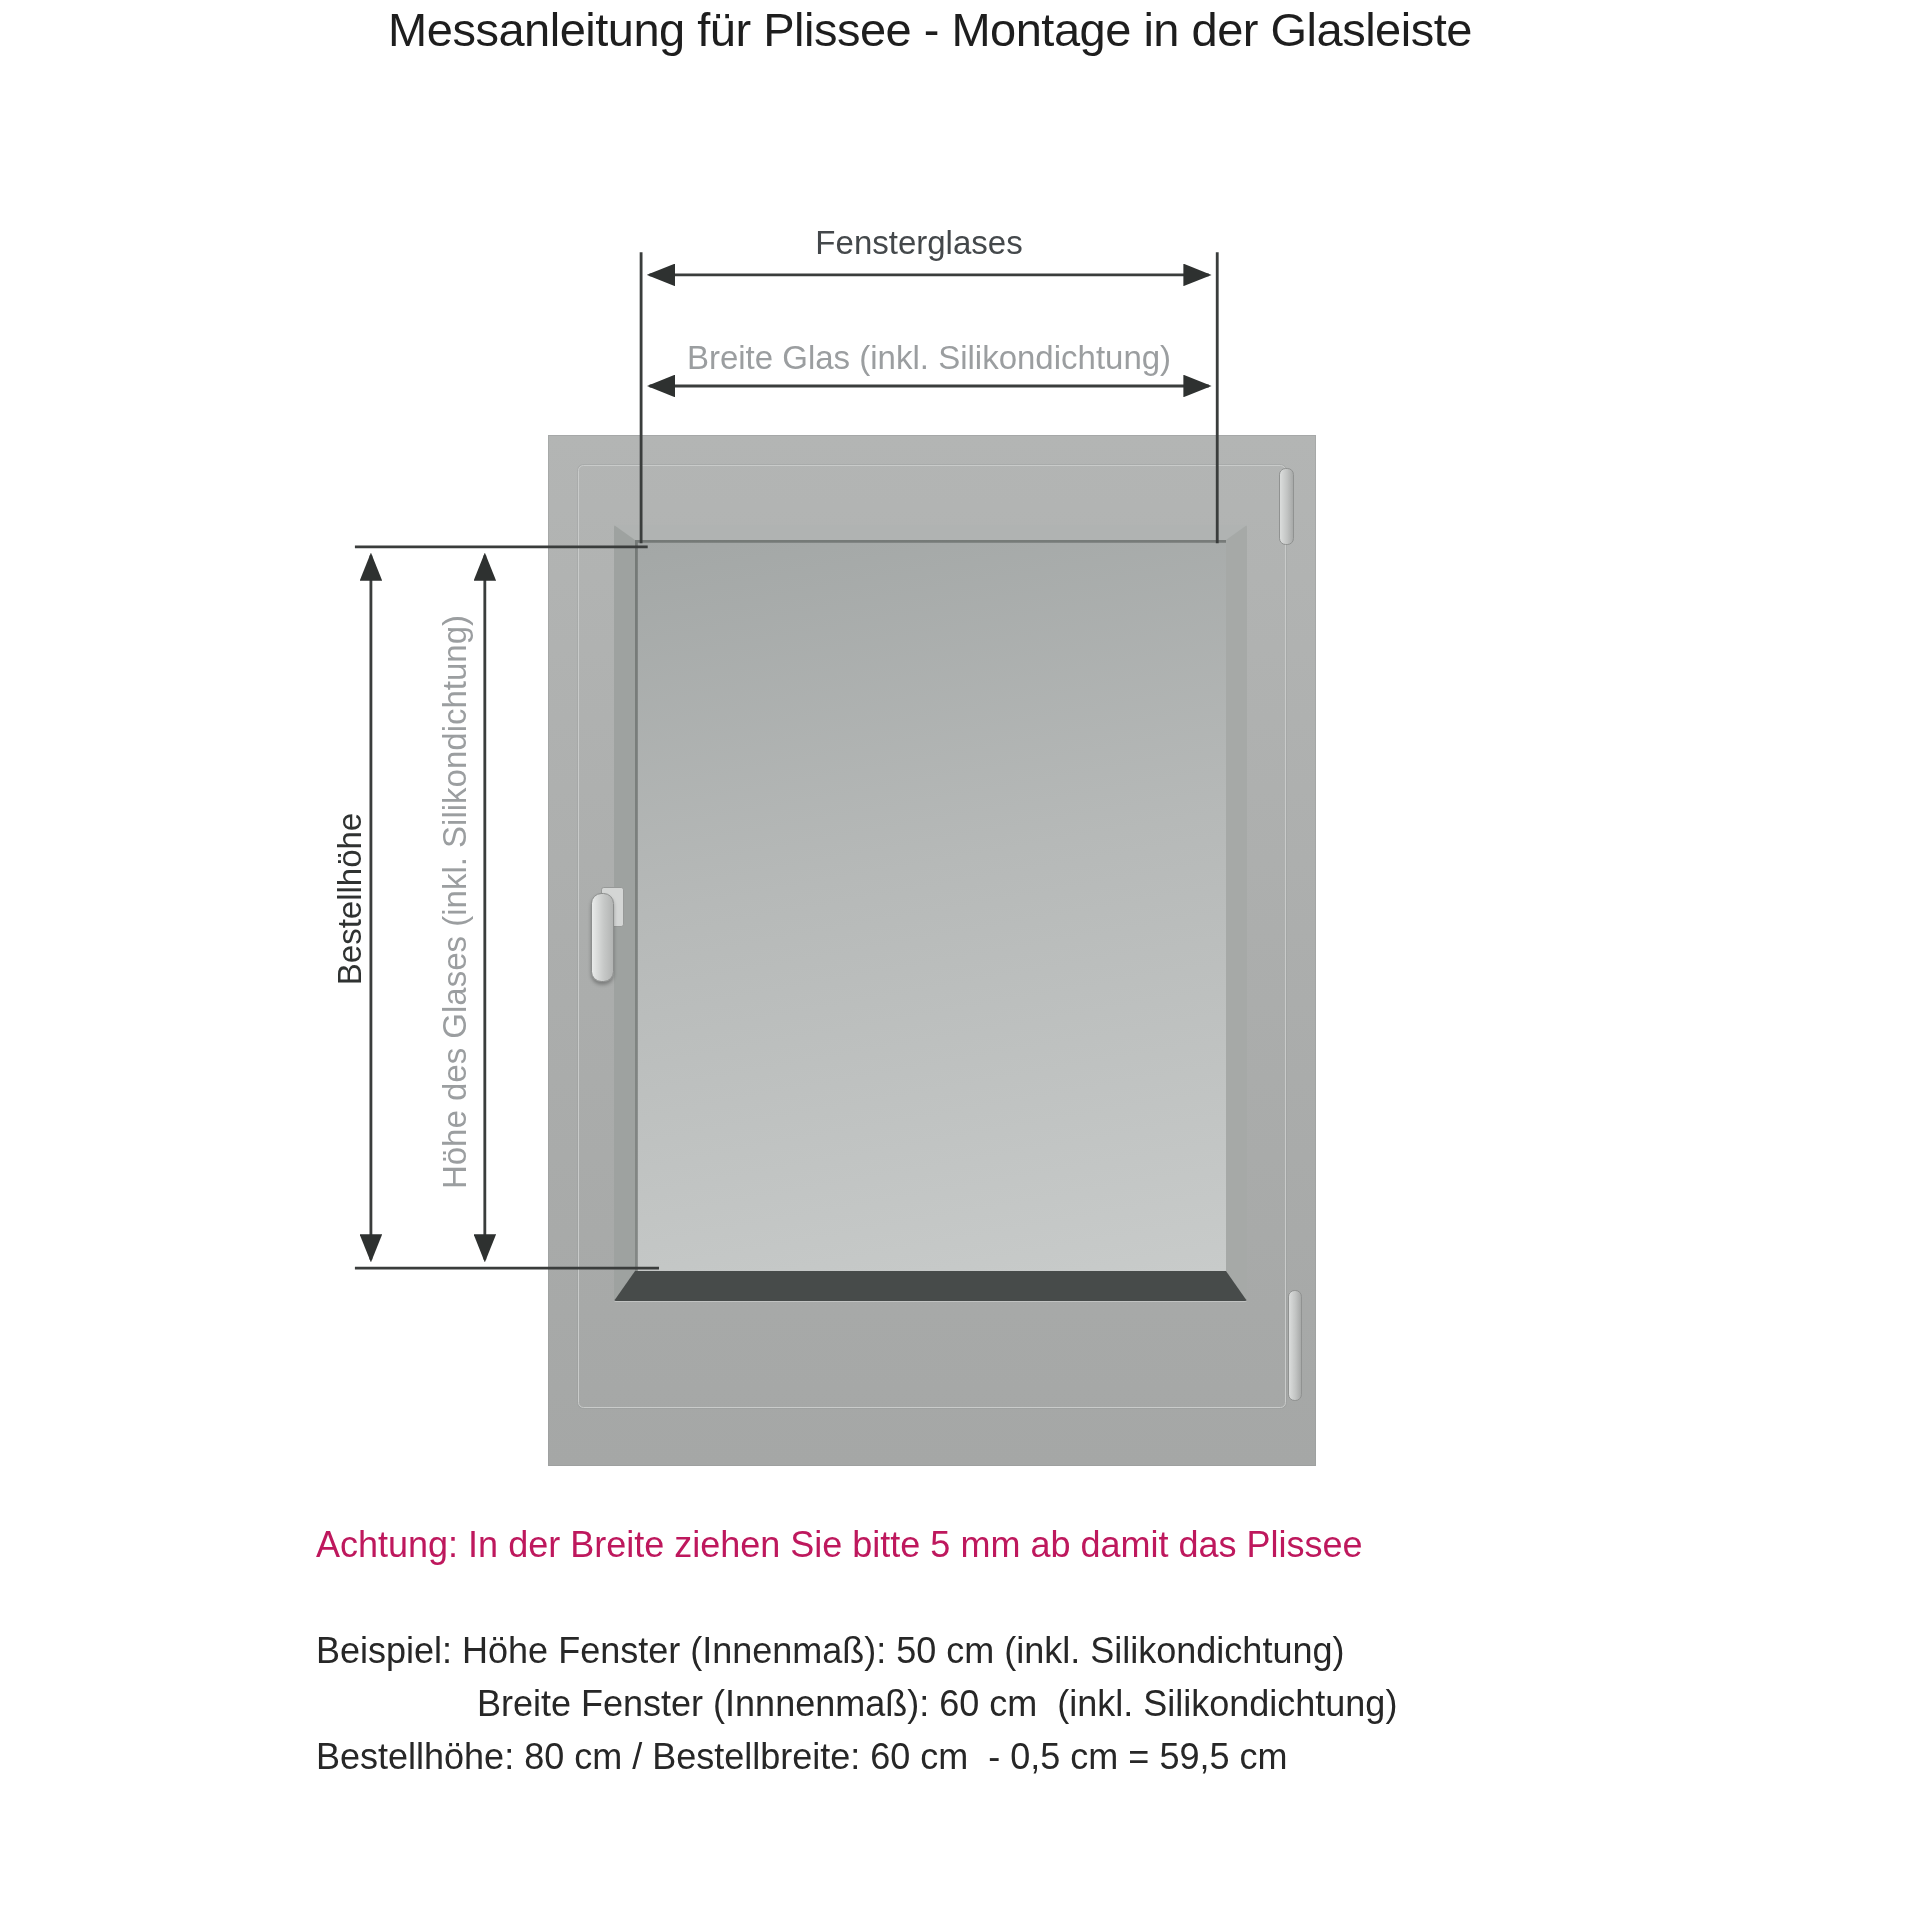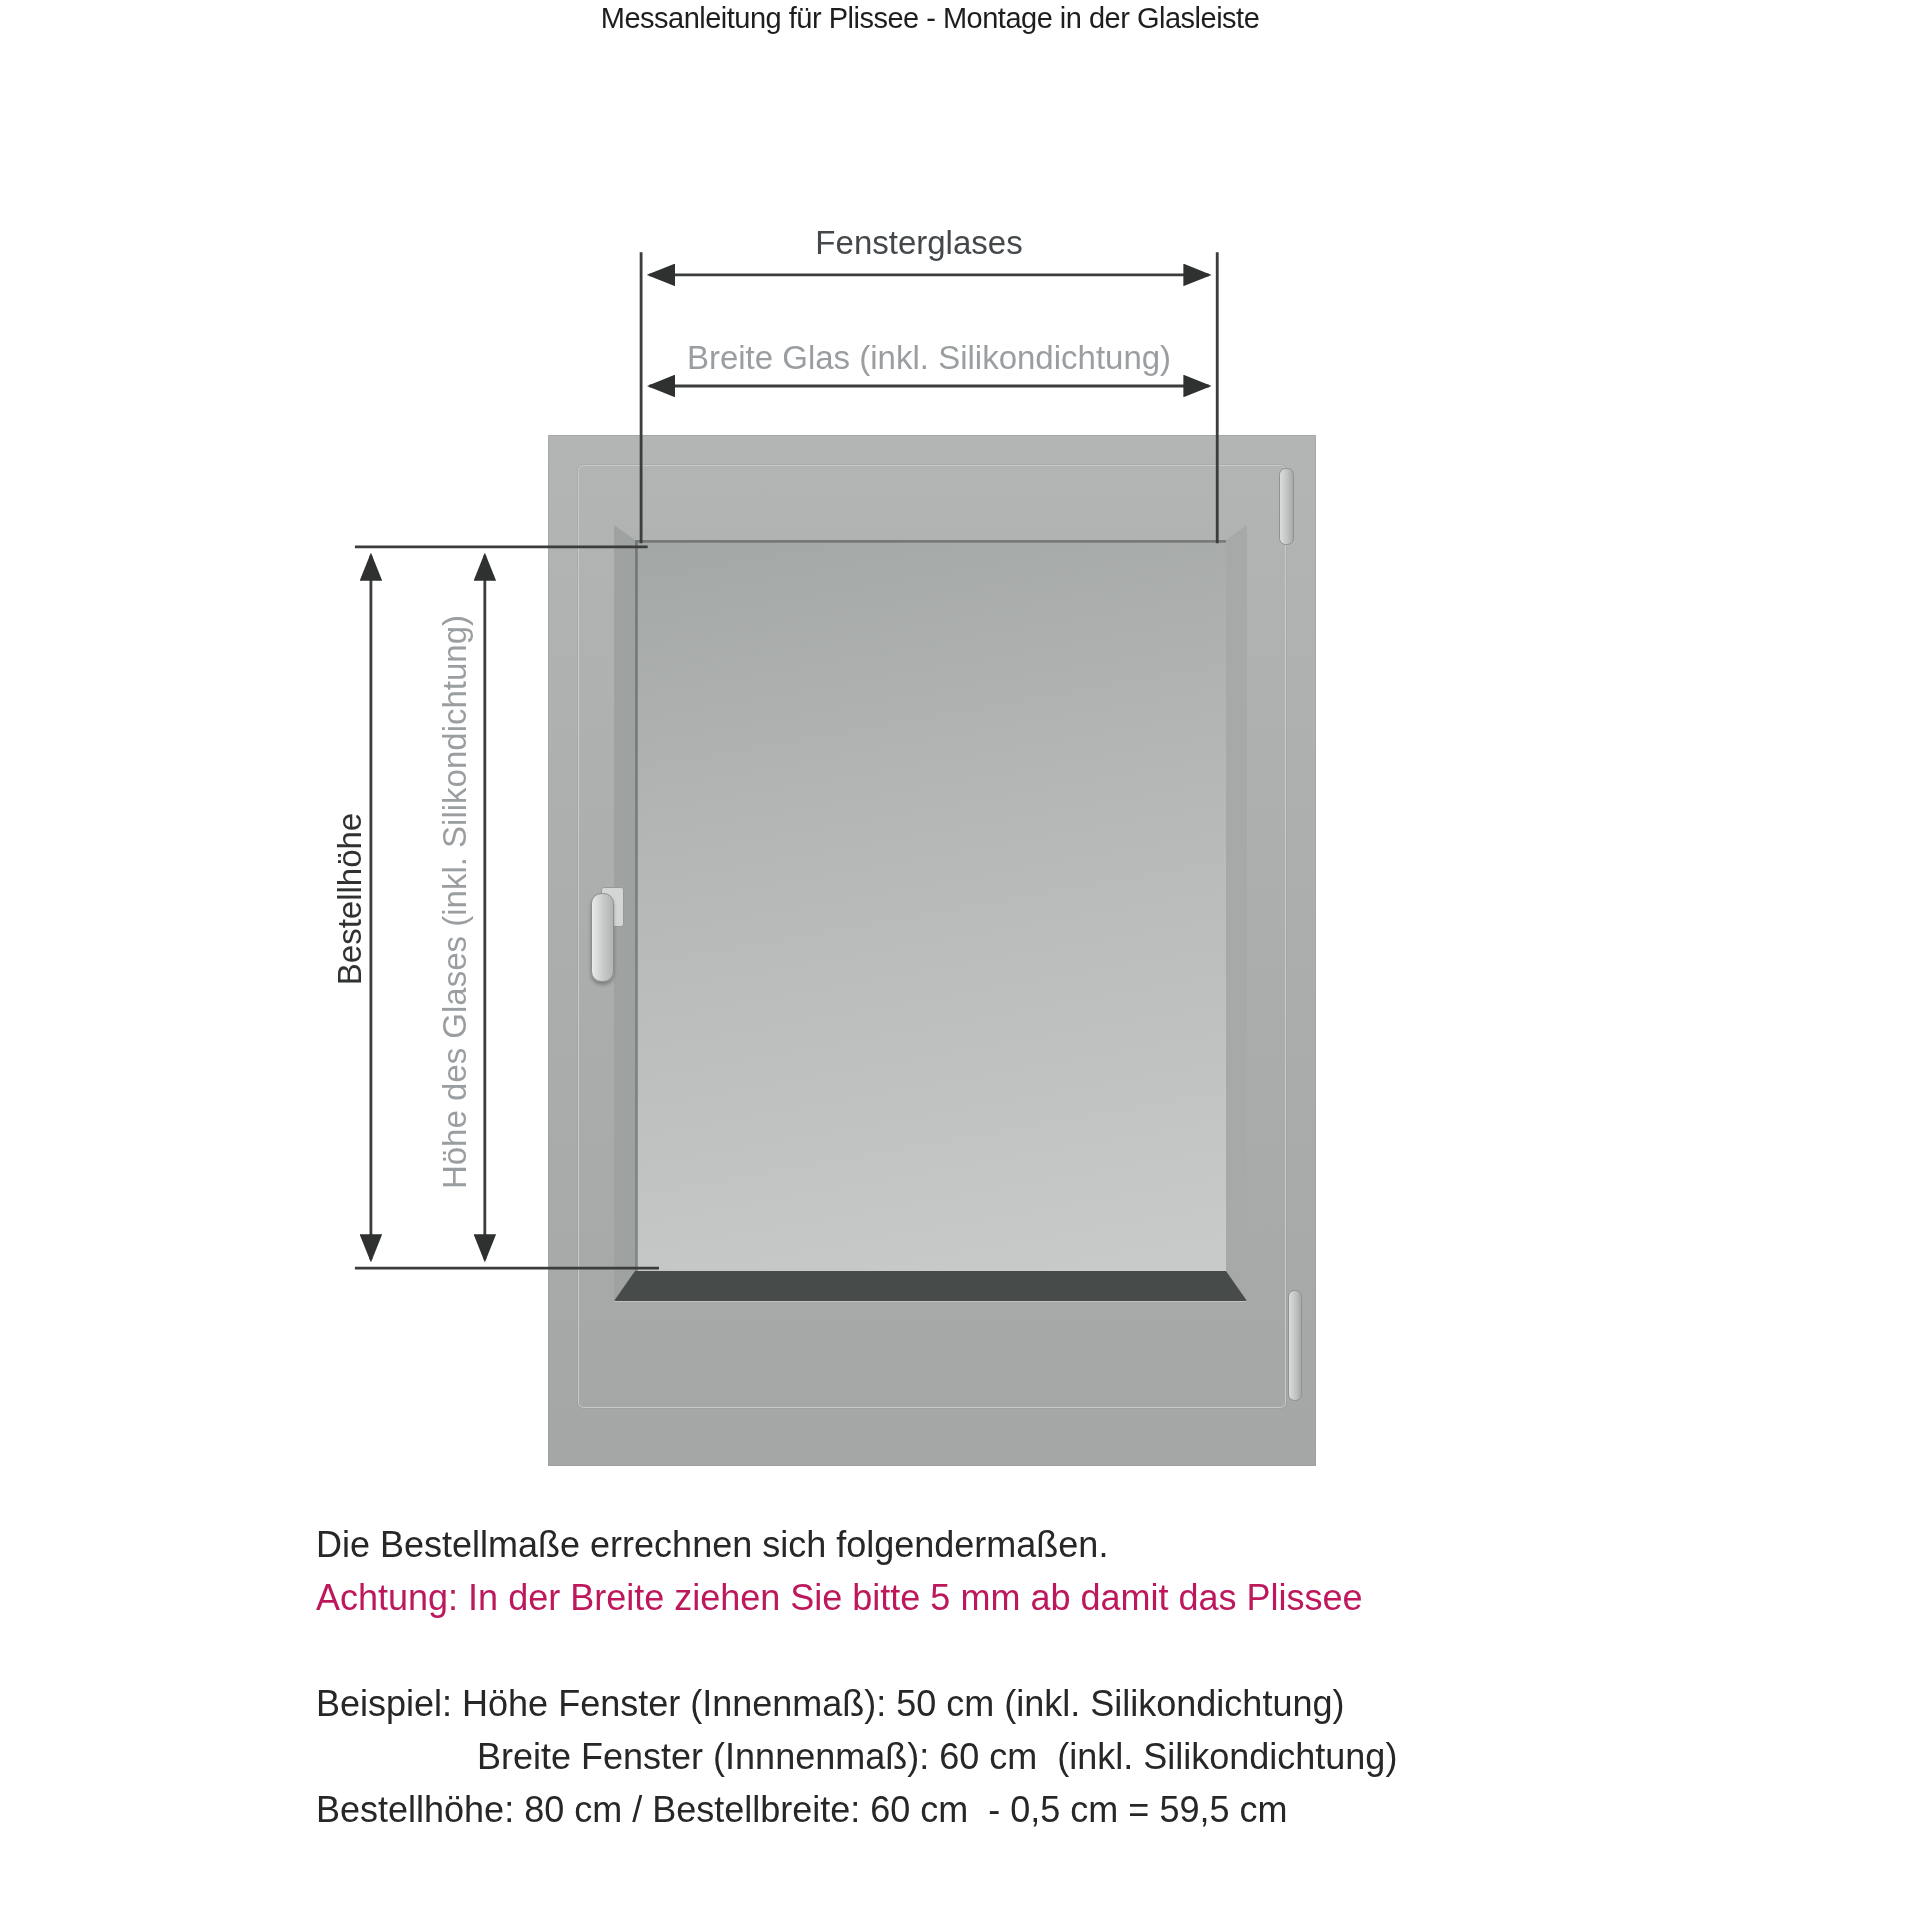--- a/index.html
+++ b/index.html
@@ -2,21 +2,21 @@
 <html style="font-size:15px"><head>
 <meta charset="utf-8">
 <style>
   html,body{margin:0;padding:0;background:#ffffff;}
   .page{
     position:relative;width:1928px;height:1928px;overflow:hidden;
     background:#ffffff;font-family:"Liberation Sans",sans-serif;
   }
   .title{
     position:absolute;left:930px;top:1.9px;transform:translateX(-50%);
-    font-size:29px;letter-spacing:-0.5px;color:#1e1e1e;white-space:nowrap;
+    font-size:47px;letter-spacing:-0.5px;color:#1e1e1e;white-space:nowrap;
   }
   
   .window{
     position:absolute;left:548px;top:435px;width:768px;height:1031px;
     background:linear-gradient(180deg,#b3b5b4 0%,#abadac 55%,#a5a7a6 100%);
     box-shadow:inset 0 0 0 0.9px rgba(150,153,152,.45);
     z-index:1;
   }
   .inner-frame{
     position:absolute;left:30px;top:30px;right:30px;bottom:58px;
@@ -101,21 +101,20 @@
     <line x1="394" y1="590" x2="394" y2="1338" marker-start="url(#ah)" marker-end="url(#ah)"></line>
     <line x1="515" y1="590" x2="515" y2="1338" marker-start="url(#ah)" marker-end="url(#ah)"></line>
   </svg>
 
   <div class="dim-label horiz lbl-primary" style="left:919px;top:224px;">Fensterglases</div>
   <div class="dim-label horiz lbl-secondary" style="left:929px;top:339px;">Breite Glas (inkl. Silikondichtung)</div>
   <div class="dim-label vert lbl-dark" style="left:350px;top:899px;">Bestellhöhe</div>
   <div class="dim-label vert lbl-secondary" style="left:455px;top:902px;">Höhe des Glases (inkl. Silikondichtung)</div>
 
   <div class="textblock">
-    <div class="tline">Die Bestellmaße errechnen sich folgendermaßen.</div>
     <div class="tline red">Achtung: In der Breite ziehen Sie bitte 5 mm ab damit das Plissee</div>
     <div class="tline spacer"></div>
     <div class="tline">Beispiel: Höhe Fenster (Innenmaß): 50 cm (inkl. Silikondichtung)</div>
     <div class="tline indent">Breite Fenster (Innnenmaß): 60 cm  (inkl. Silikondichtung)</div>
     <div class="tline">Bestellhöhe: 80 cm / Bestellbreite: 60 cm  - 0,5 cm = 59,5 cm</div>
   </div>
 
 </div>
 
 

